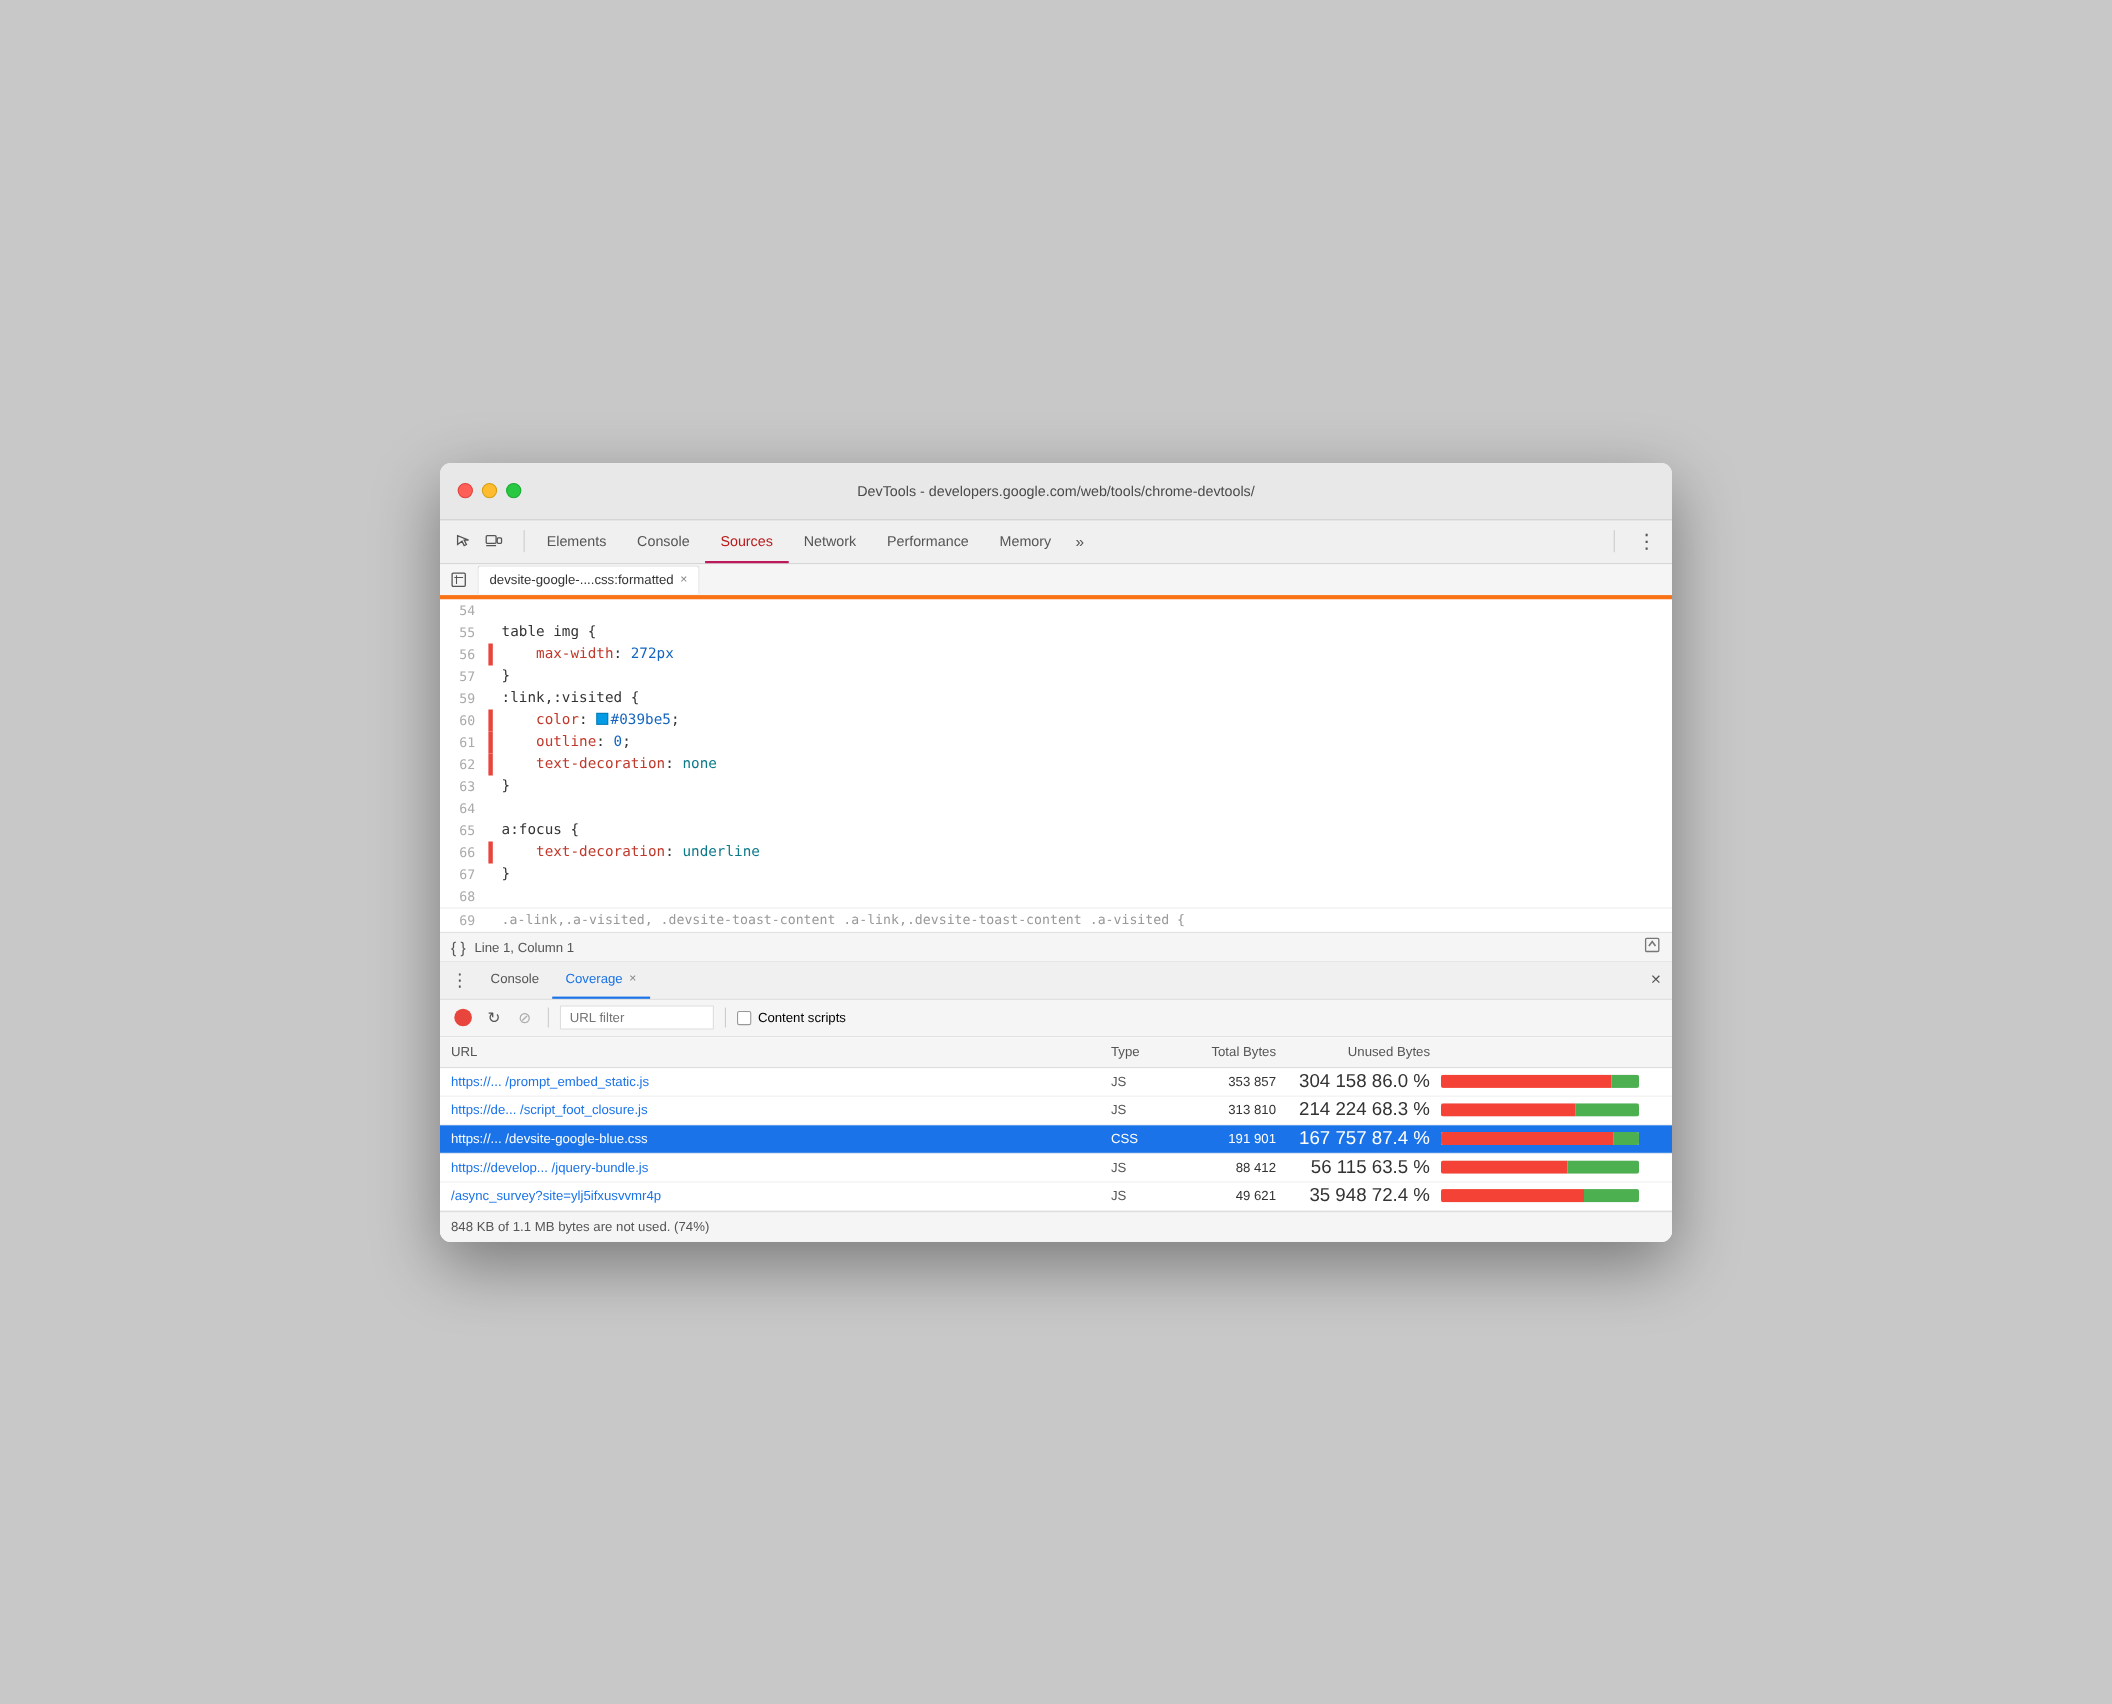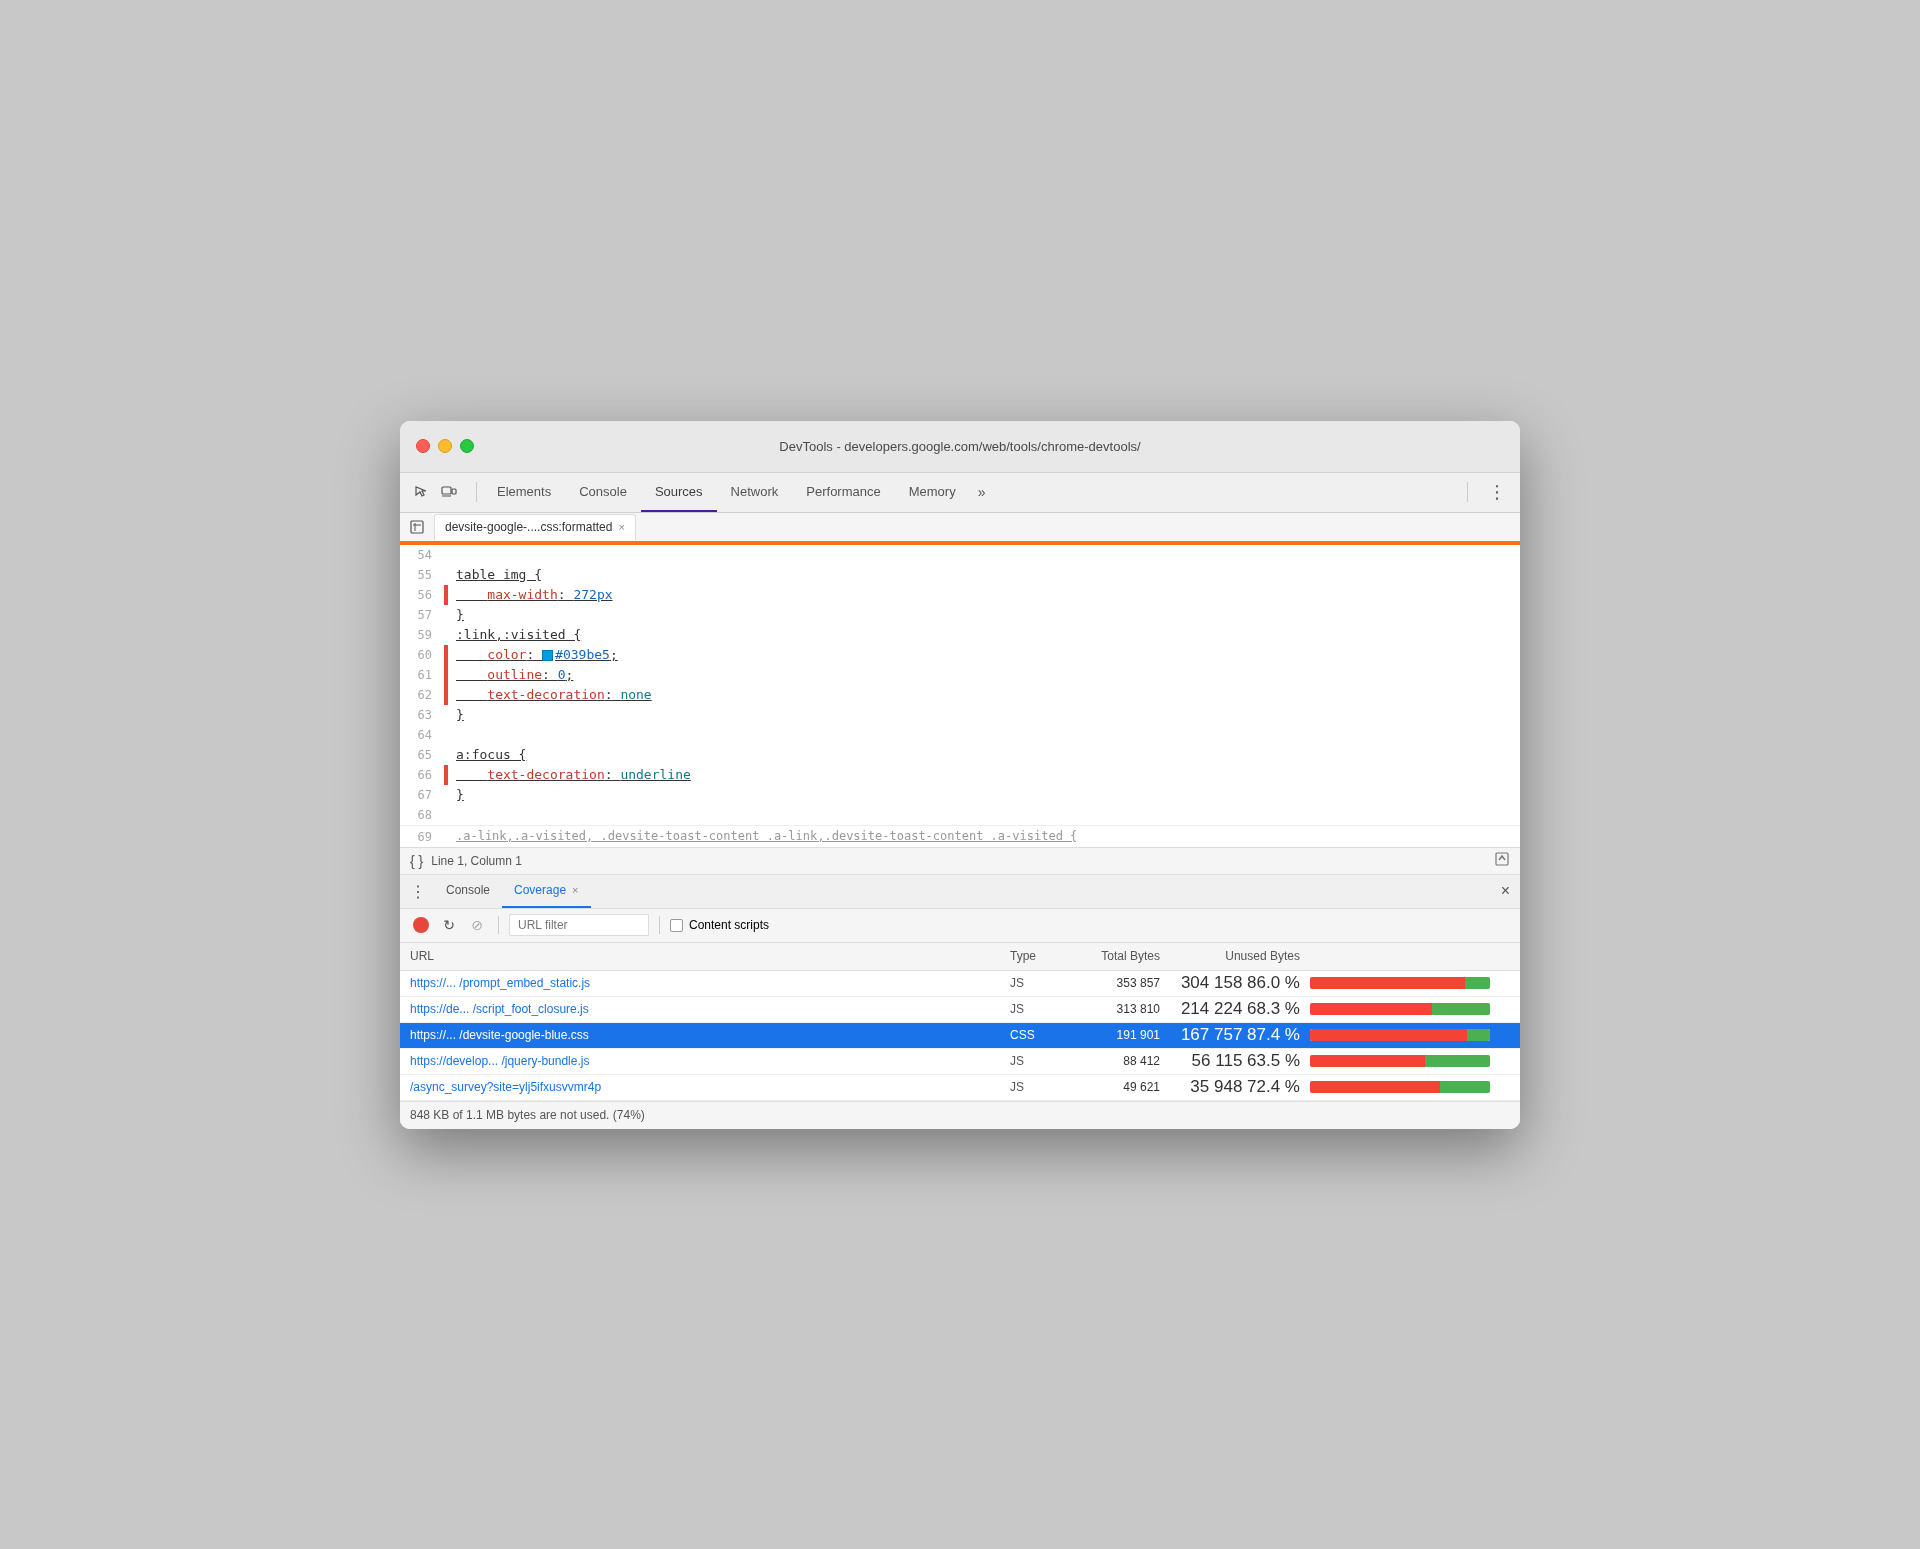--- a/index.html
+++ b/index.html
@@ -85,22 +85,22 @@
       height: 40px;
       display: flex;
       align-items: center;
       font-size: 13px;
       color: #555;
       cursor: pointer;
       border-bottom: 2px solid transparent;
       white-space: nowrap;
     }
     .tab.active {
-      color: #404040;
-      border-bottom: 2px solid #4c1d95;
+      color: #b91c1c;
+      border-bottom: 2px solid #be185d;
       font-weight: 500;
     }
     .tab-more {
       font-size: 14px;
       color: #555;
       padding: 0 8px;
       cursor: pointer;
     }
     .tabbar-right {
       margin-left: auto;
@@ -187,21 +187,20 @@
     }
     .line-gutter.breakpoint {
       background: #e8453c;
     }
     .code-content {
       padding-left: 8px;
       flex: 1;
       white-space: pre;
       line-height: 20px;
       color: #333;
-      text-decoration: underline;
     }
     
     .tok-selector { color: #333; }
     .tok-property { color: #c0392b; }
     .tok-number { color: #1565c0; }
     .tok-color-swatch {
       display: inline-block;
       width: 11px;
       height: 11px;
       vertical-align: middle;

